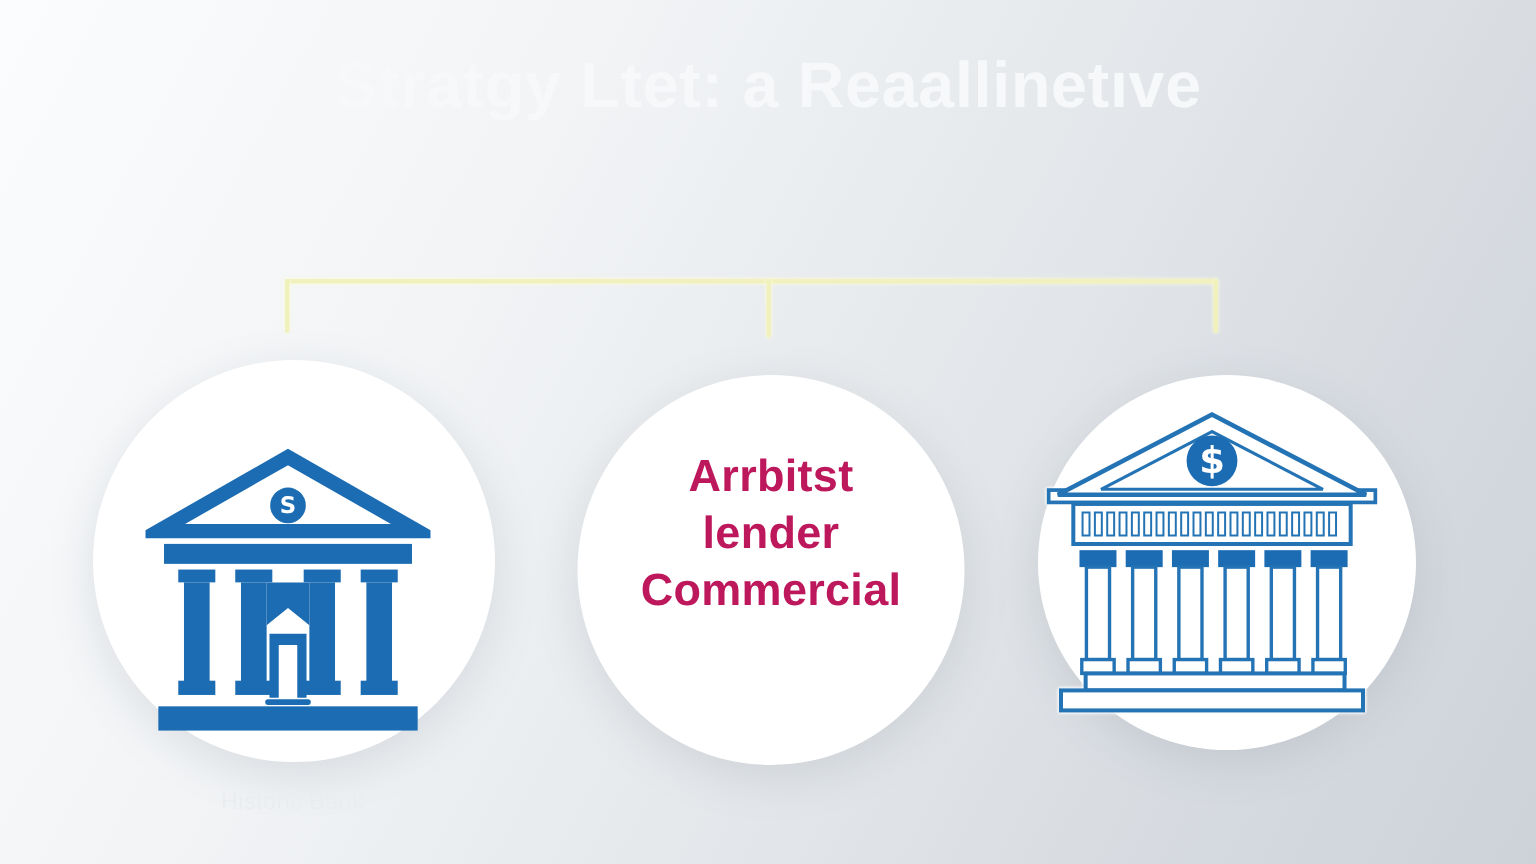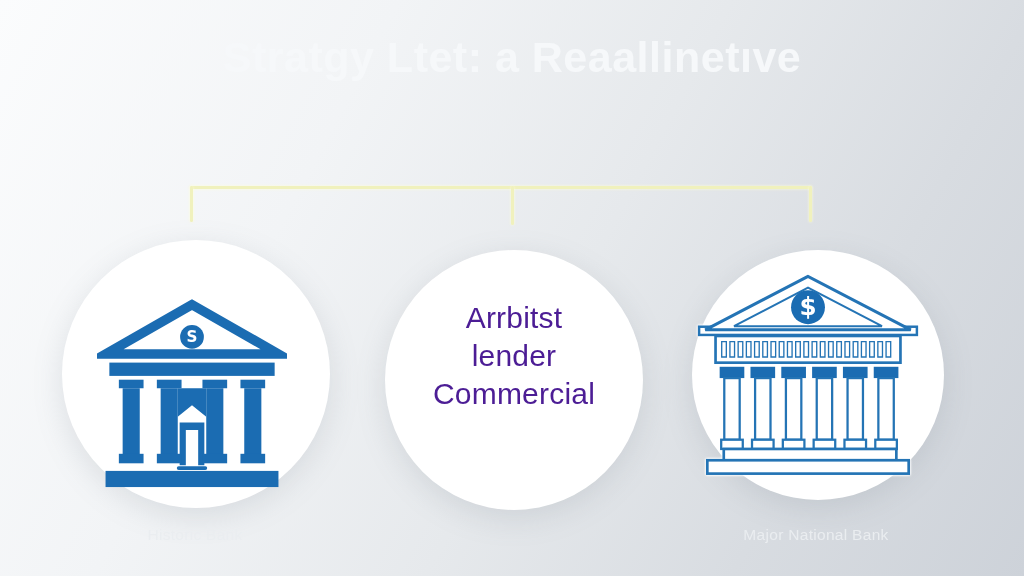--- a/index.html
+++ b/index.html
@@ -32,22 +32,22 @@
     position: absolute; border-radius: 50%; background: #ffffff;
     box-shadow: 0 8px 30px rgba(110, 120, 135, 0.18);
   }
   .circle-left   { left: 62px;  top: 240px; width: 268px; height: 268px; }
   .circle-center { left: 385px; top: 250px; width: 258px; height: 260px;
                    display: flex; align-items: center; justify-content: center; }
   .circle-right  { left: 692px; top: 250px; width: 252px; height: 250px; }
 
   .center-text {
     text-align: center; transform: translateY(-24px);
-    font-size: 30px; font-weight: 400; line-height: 38px;
-    color: #4c1d95; letter-spacing: 0.2px;
+    font-size: 30px; font-weight: 700; line-height: 38px;
+    color: #be185d; letter-spacing: 0.2px;
   }
 
   .bank-icon { position: absolute; }
   .icon-left  { left: 97px;  top: 298px; width: 190px; height: 190px; }
   .icon-right { left: 695px; top: 272px; width: 226px; height: 206px;
                 filter: drop-shadow(0 0 1.2px #fff) drop-shadow(0 0 1.2px #fff); }
 
   .node-label {
     position: absolute; top: 526px; text-align: center;
     font-size: 15.5px; font-weight: 500; color: #eaedf0;
@@ -156,15 +156,14 @@
       <rect x="115.5" y="163" width="21" height="9"></rect>
       <rect x="145.5" y="163" width="21" height="9"></rect>
       <rect x="175.5" y="163" width="21" height="9"></rect>
     </g>
 
     <rect x="28" y="172" width="168" height="11" fill="#ffffff" stroke="#2474b5" stroke-width="2.6"></rect>
     <rect x="12" y="183" width="196" height="13" fill="#ffffff" stroke="#2474b5" stroke-width="2.6"></rect>
   </svg>
 
   <div class="node-label label-left">Historic Bank</div>
-  <div class="node-label label-right">Major National Bank</div>
 
 </div>
 
 </body></html>

